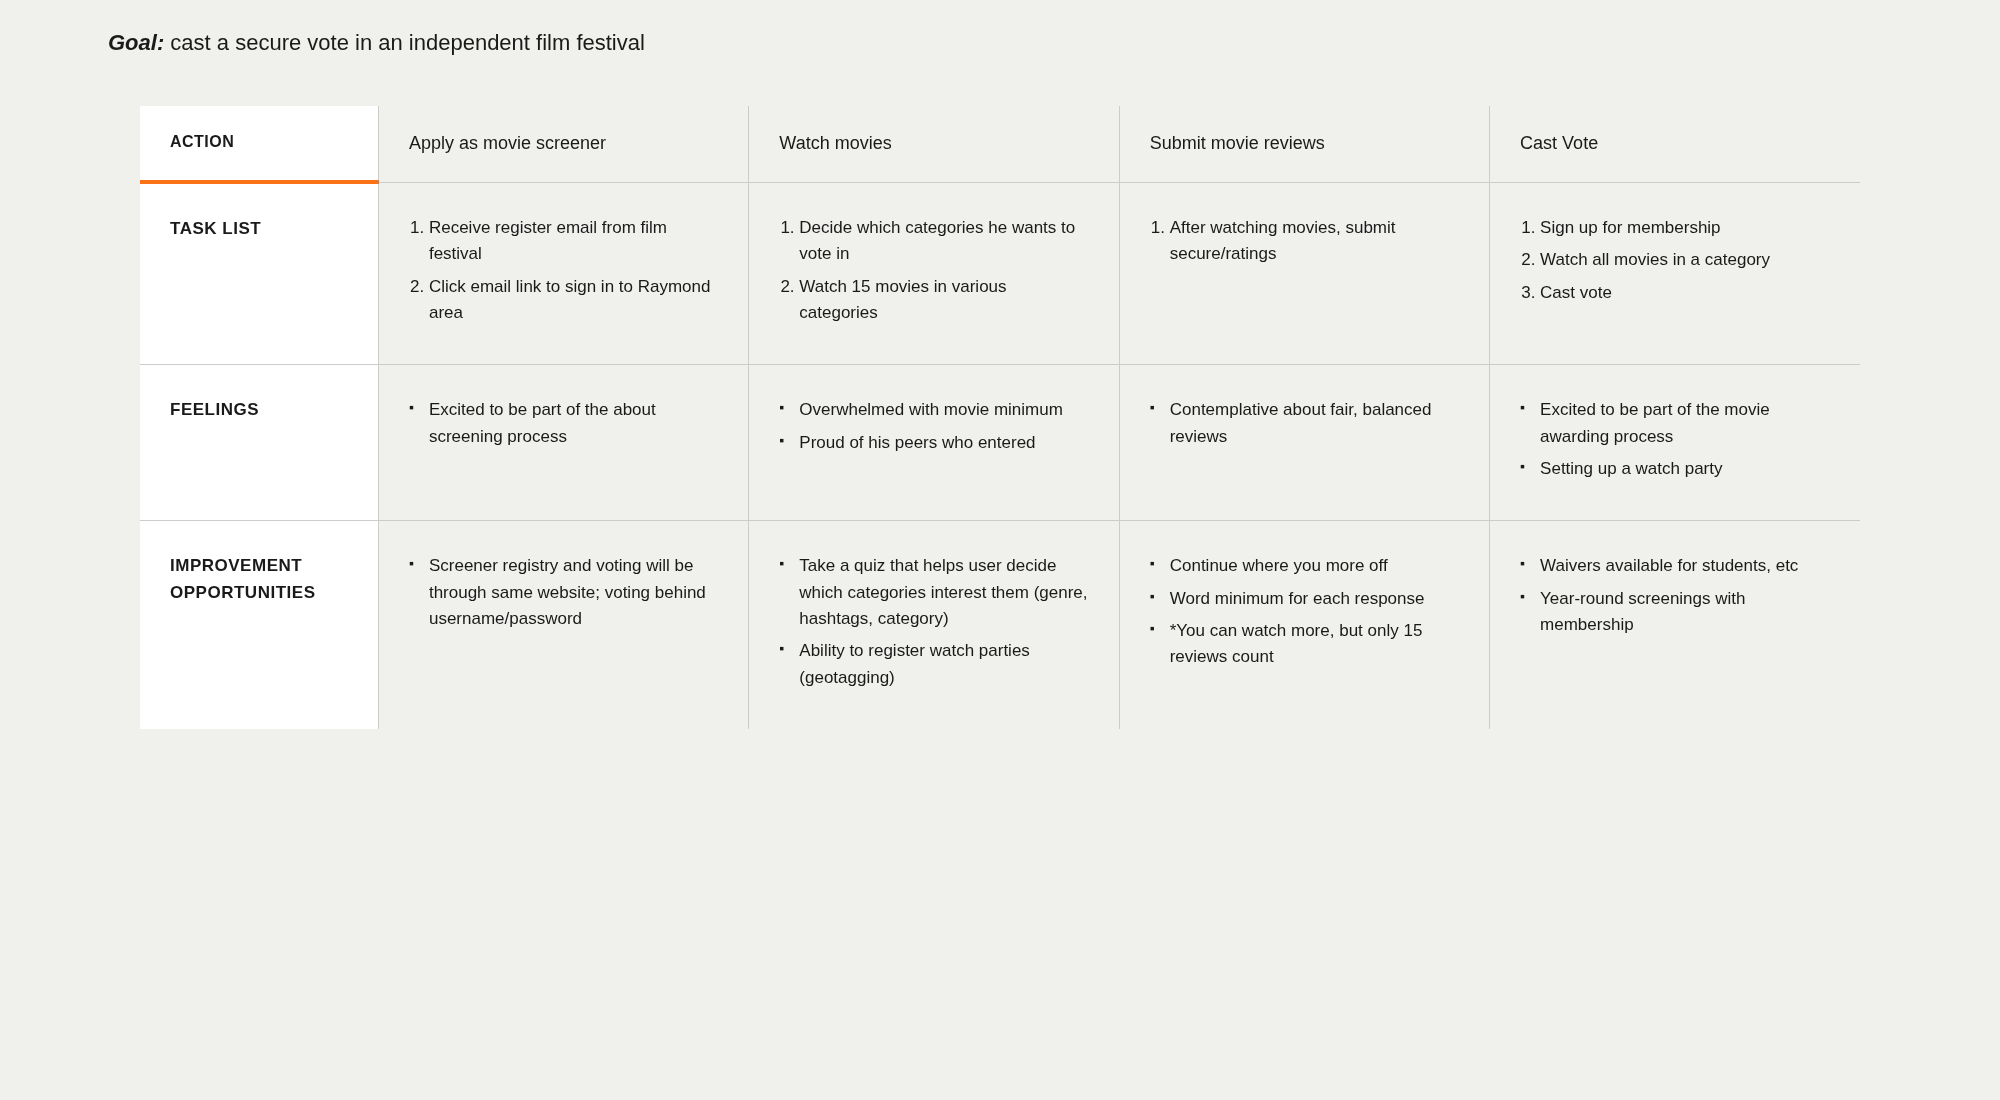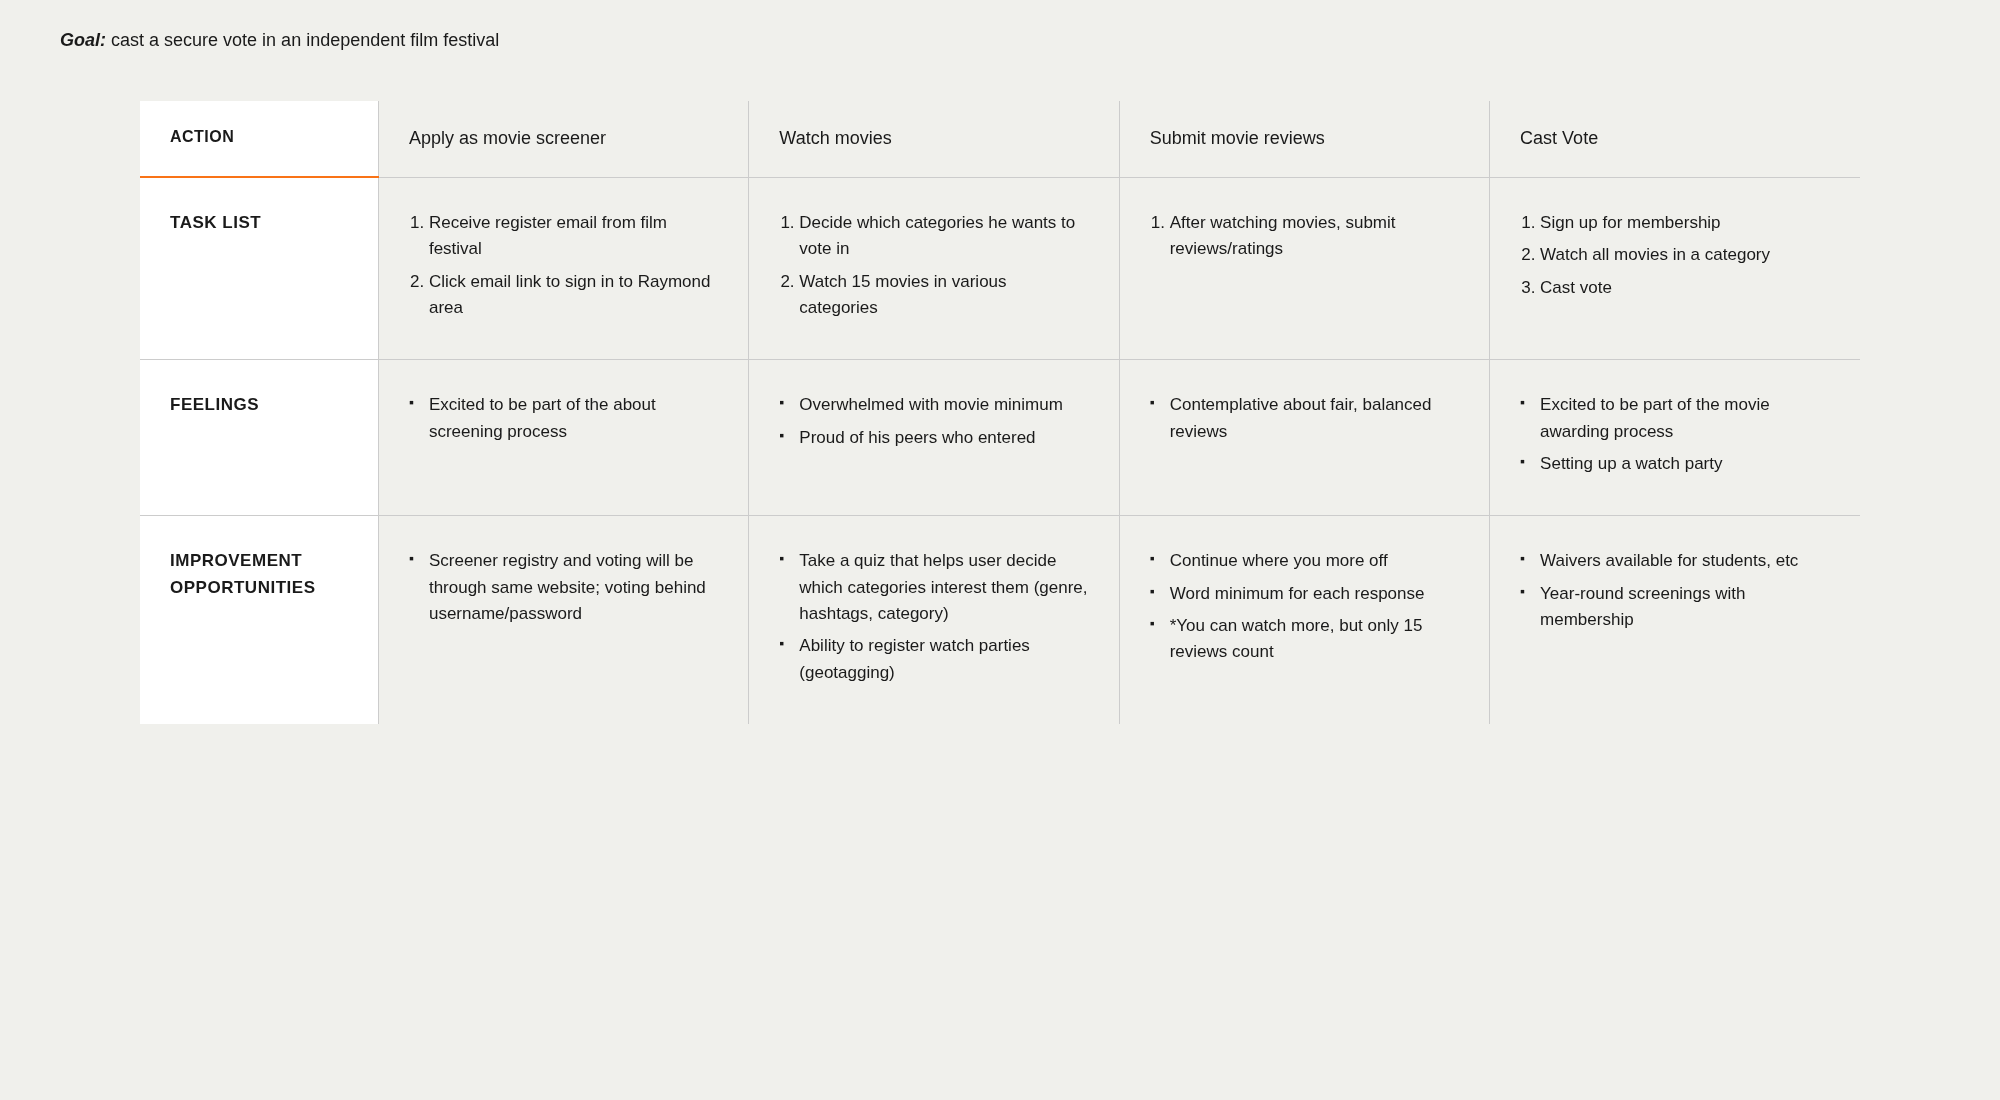--- a/index.html
+++ b/index.html
@@ -32,22 +32,23 @@
     }
 
     .title-badge h1 {
       font-size: 28px;
       font-weight: 800;
       color: #1a1a1a;
       white-space: nowrap;
     }
 
     .goal-text {
-      font-size: 18px;
-      color: #1a1a1a;
+      font-size: 22px;
+      color: #1a1a1a;
+      margin-left: 48px;
     }
 
     .goal-text em {
       font-style: italic;
       font-weight: 700;
     }
 
     .table-container {
       margin: 30px 140px;
       background: transparent;
@@ -94,21 +95,21 @@
     }
 
     .header-row td {
       border-bottom: 1px solid #ccc;
       font-size: 18px;
       font-weight: 400;
       padding: 24px 30px;
     }
 
     .header-row .col-label {
-      border-bottom: 2px solid #f97316;
+      border-bottom: 4px solid #f97316;
       font-weight: 800;
       font-size: 16px;
     }
 
     .header-row .col-content {
       font-size: 18px;
       font-weight: 400;
       margin-left: 24px;
     }
 
@@ -182,21 +183,21 @@
         </ol>
       </td>
       <td class="col-content">
         <ol>
           <li>Decide which categories he wants to vote in</li>
           <li>Watch 15 movies in various categories</li>
         </ol>
       </td>
       <td class="col-content">
         <ol>
-          <li>After watching movies, submit reviews/ratings</li>
+          <li>After watching movies, submit secure/ratings</li>
         </ol>
       </td>
       <td class="col-content">
         <ol>
           <li>Sign up for membership</li>
           <li>Watch all movies in a category</li>
           <li>Cast vote</li>
         </ol>
       </td>
     </tr>

